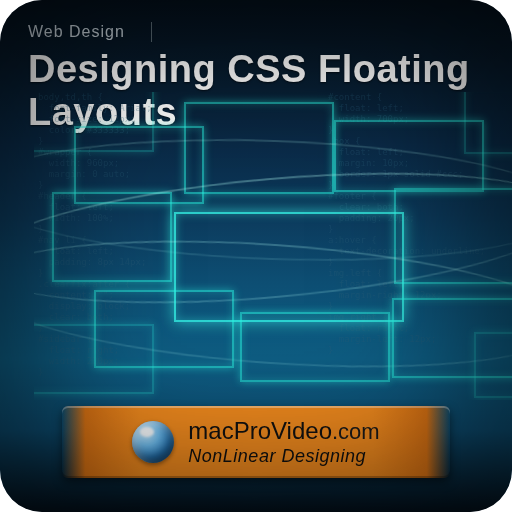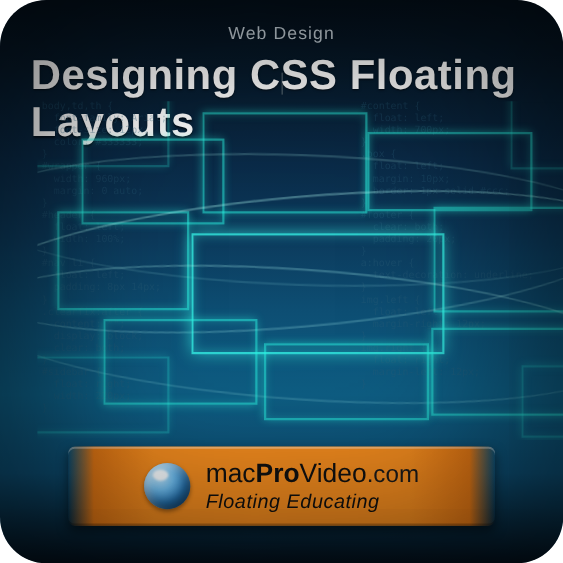--- a/index.html
+++ b/index.html
@@ -9,21 +9,21 @@
     width: 512px; height: 512px;
     background: linear-gradient(180deg, #04101b 0%, #071a2b 12%, #0a2a47 28%, #0c3a5c 42%, #0d4e73 55%, #0e5e84 70%, #0d4e73 84%, #04101b 100%);
     border-radius: 42px;
     overflow: hidden;
   }
 
   
   .header {
     position: absolute; left: 28px; right: 28px; top: 22px;
     display: flex; gap: 26px; align-items: center;
-    color: #c9d4dc; font-size: 16px; letter-spacing: 1px; flex-direction: column;
+    color: #c9d4dc; font-size: 16px; letter-spacing: 1px;
   }
   .header .divider { width: 1px; height: 20px; background: #5a6a74; }
   .title {
     position: absolute; left: 28px; right: 28px; top: 48px;
     color: #ffffff; font-size: 38px; font-weight: 600; letter-spacing: 0.5px;
     text-shadow: 0 1px 2px rgba(0,0,0,0.6);
   }
 
   
   .art {
@@ -117,21 +117,21 @@
     background: radial-gradient(circle at 35% 30%, #bfe8ff 0%, #6fbef0 30%, #2a7fc2 60%, #0b3d6c 100%);
     box-shadow: inset -4px -6px 10px rgba(0,0,0,0.35), inset 4px 4px 8px rgba(255,255,255,0.5), 0 2px 4px rgba(0,0,0,0.4);
     position: relative;
   }
   .brandlogo::after{
     content:""; position:absolute; left:8px; top:6px; width:14px; height:10px;
     background: rgba(255,255,255,0.9); border-radius:50%; filter: blur(1px);
   }
   .brandtext { display:flex; flex-direction:column; line-height:1; color:#111; }
   .brandtext .line1 { font-size: 24px; font-weight: 500; }
-  .brandtext .line1 .bold { font-weight: 700; }
+  .brandtext .line1 .bold { font-weight: 400; }
   .brandtext .line1 .dotcom { font-weight: 400; font-size: 22px; color:#1a1a1a; }
   .brandtext .line2 { margin-top: 4px; font-size: 18px; font-style: italic; color:#101010; letter-spacing:0.5px; }
 </style>
 </head>
 <body>
 
 <div class="card">
   <div class="header">
     <span>Web Design</span>
     <span class="divider"></span>
@@ -213,19 +213,19 @@
 
   </div>
 
   <div class="brandbar">
     <div class="brandinner">
       <div class="brandlogo"></div>
       <div class="brandtext">
         <div class="line1">
           <span>mac</span><span class="bold">Pro</span><span>Video</span><span class="dotcom">.com</span>
         </div>
-        <div class="line2">Floating Educating</div>
+        <div class="line2">NonLinear Designing</div>
       </div>
     </div>
   </div>
 
   <div class="vignette"></div>
 </div>
 
 </body></html>

